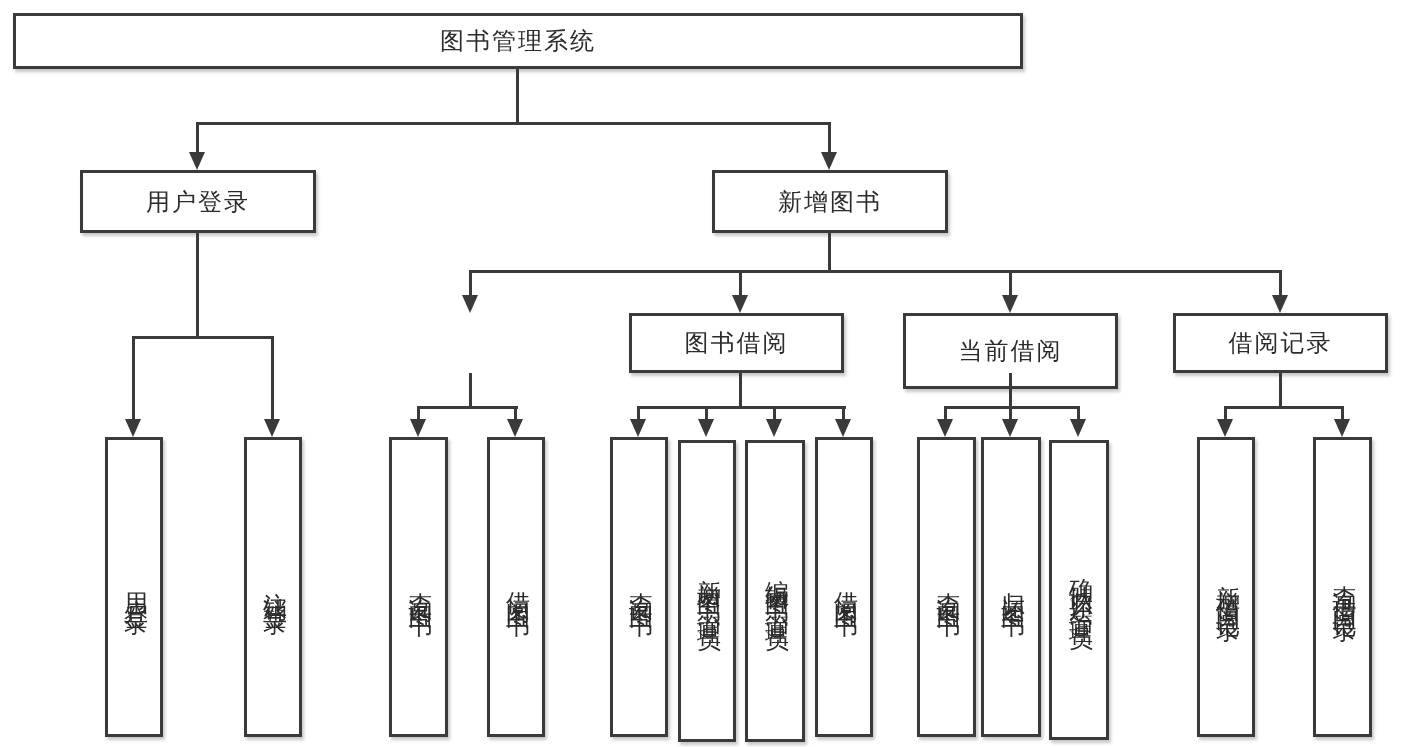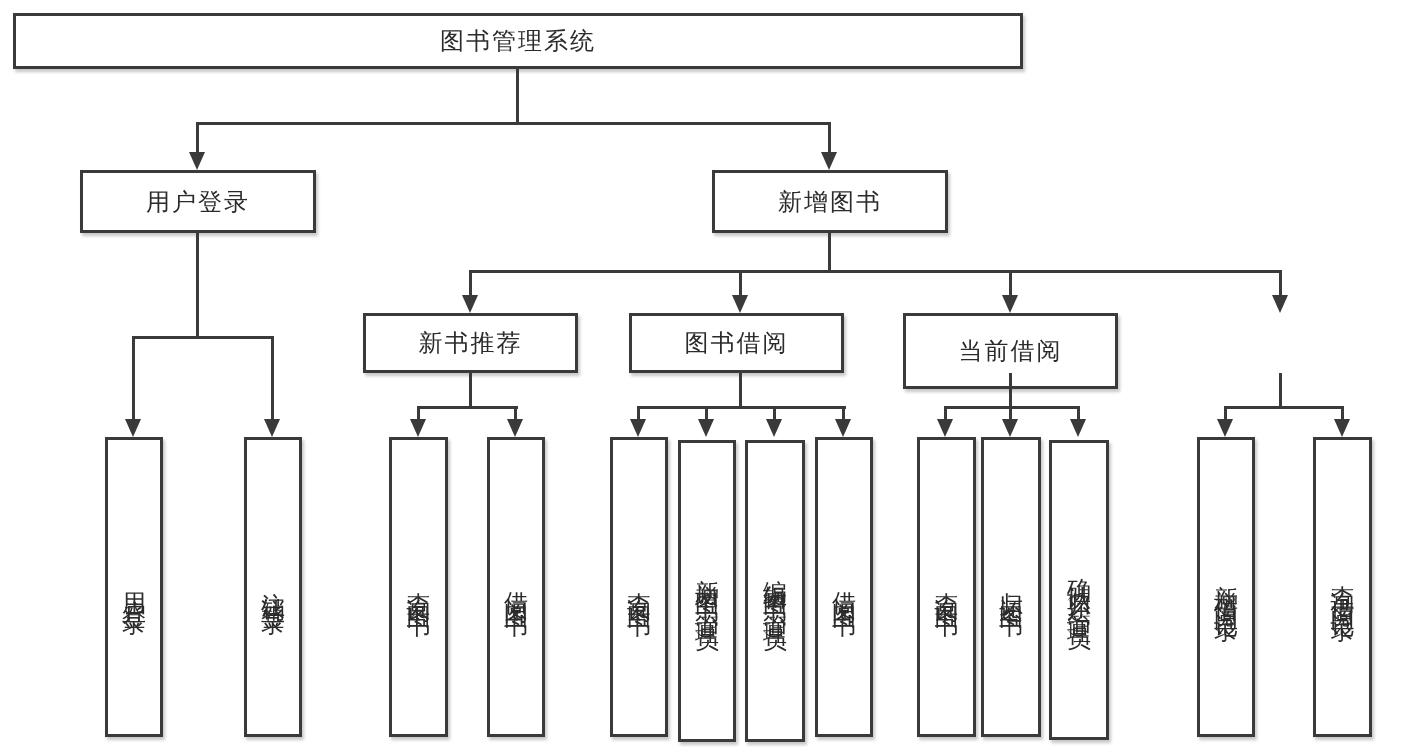--- a/index.html
+++ b/index.html
@@ -7,21 +7,21 @@
     --text:#2b2b2b;
     --watermark:#b8b8b8;
     --bg:#ffffff;
   }
   html,body{margin:0;padding:0;background:var(--bg);}
   #canvas{
     position:relative;
     width:1405px;height:747px;
     background:var(--bg);
     overflow:hidden;
-    font-family:Liberation Serif, serif;
+    font-family:Liberation Mono, monospace;
     color:var(--text);
   }
   
   .hnode{
     position:absolute;
     box-sizing:border-box;
     border:3px solid var(--line);
     background:#fff;
     display:flex;align-items:center;justify-content:center;
     font-size:24px;
@@ -66,23 +66,23 @@
 </head>
 <body>
 
 <div id="canvas">
 
   <div class="hnode" style="left:13px;top:13px;width:1010px;height:56px">图书管理系统</div>
 
   <div class="hnode" style="left:80px;top:170px;width:236px;height:63px">用户登录</div>
   <div class="hnode" style="left:712px;top:170px;width:236px;height:63px">新增图书</div>
 
-  <div class="hnode" style="left:363px;top:313px;width:215px;height:60px">新书推荐</div>
   <div class="hnode" style="left:629px;top:313px;width:215px;height:60px">图书借阅</div>
   <div class="hnode" style="left:903px;top:313px;width:215px;height:76px">当前借阅</div>
+  <div class="hnode" style="left:1173px;top:313px;width:215px;height:60px">借阅记录</div>
 
   <div class="vnode" style="left:105px;top:437px;width:58px;height:300px">
     <span>用户登录</span>
   </div>
   <div class="vnode" style="left:244px;top:437px;width:58px;height:300px">
     <span>注销登录</span>
   </div>
 
   <div class="vnode" style="left:389px;top:437px;width:59px;height:300px">
     <span>查询图书</span>

